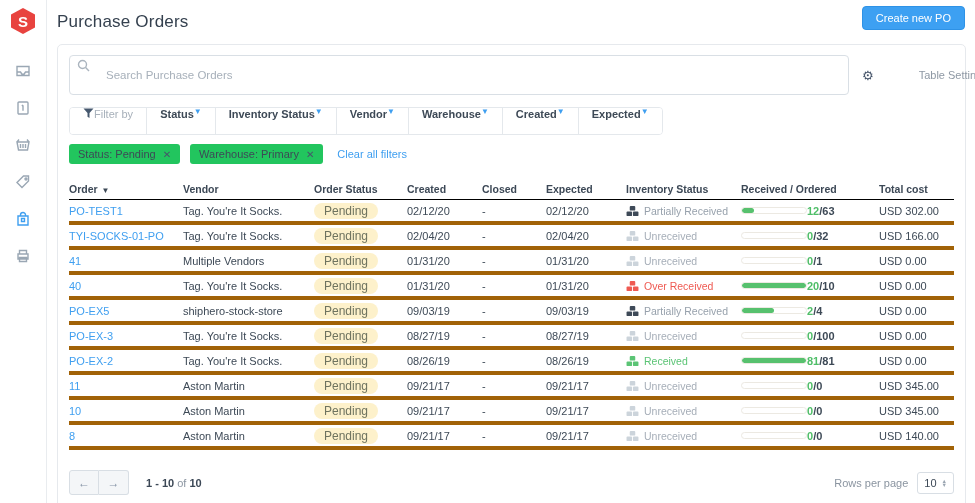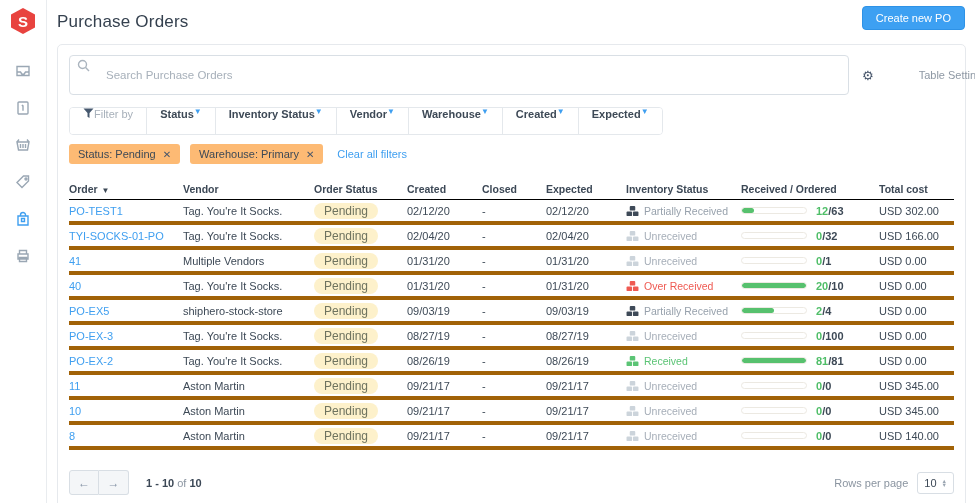--- a/index.html
+++ b/index.html
@@ -41,41 +41,41 @@
   .filter-bar { display:inline-flex; margin-top:12px; border:1px solid #e4e8ec; border-radius:4px; overflow:hidden; }
   .filter-seg { display:flex; height:26px; padding:0 13px;
     border-left:1px solid #e4e8ec; font-size:11px; font-weight:bold; color:#3d4956; cursor:pointer; background:#fff; }
   .filter-seg:first-child { border-left:none; cursor:default; }
   .filter-by-label { color:#a7b0ba; font-weight:normal; }
   .caret { color:#3f9ff0; font-size:8px; line-height:1; }
 
   
   .chips { display:flex; align-items:center; gap:10px; margin-top:9px; }
   .chip { display:flex; align-items:center; gap:7px; height:20px; padding:0 9px;
-    background:#fdba74; border-radius:3px; font-size:11px; color:#3d4956; }
+    background:#22c55e; border-radius:3px; font-size:11px; color:#3d4956; }
   .chip-x { font-size:10px; font-weight:bold; color:#46556a; cursor:pointer; }
   .clear-link { font-size:11px; color:#3f9ff0; cursor:pointer; margin-left:4px; }
 
   
   .tbl { margin-top:14px; }
   .trow { display:grid; grid-template-columns:114px 131px 93px 75px 64px 80px 115px 138px auto;
     align-items:center; }
   .thead { height:22px; border-bottom:1px solid #000000; font-size:10.5px; font-weight:bold; color:#3c4856; }
   .thead .sort-caret { color:#3c4856; font-size:8px; margin-left:4px; }
   .tbody .trow { height:25px; border-bottom:4px solid #a16207; font-size:11px; }
   .cell-order { color:#3f9ff0; cursor:pointer; }
   .badge { display:inline-block; height:16px; line-height:16px; padding:0 10px; border-radius:9px;
     background:#fdf1cb; color:#6e735f; font-size:12px; }
   .inv-cell { display:flex; align-items:flex-end; gap:5px; font-size:10.5px; }
   .inv-icon svg { display:block; }
   .inv-partial .inv-icon svg { fill:#3e4a58; }   .inv-partial .inv-label { color:#97a1ac; }
   .inv-none    .inv-icon svg { fill:#ccd4db; }   .inv-none    .inv-label { color:#a6aeb8; }
   .inv-over    .inv-icon svg { fill:#ef5a52; }   .inv-over    .inv-label { color:#ef5a52; }
   .inv-full    .inv-icon svg { fill:#5bc475; }   .inv-full    .inv-label { color:#5bc475; }
-  .recv-cell { display:flex; align-items:center; gap:9px; }
+  .recv-cell { display:flex; align-items:center; }
   .bar { width:66px; height:7px; border:1px solid #ece9e2; border-radius:4px; background:#fff; overflow:hidden; }
   .bar-fill { height:100%; background:#57c16e; border-radius:4px; }
   .frac-recv { color:#4fbe68; font-weight:bold; }
   .frac-total { color:#3d4956; font-weight:bold; }
 
   
   .pager { display:flex; align-items:center; margin-top:9px; padding:11px 0 13px; }
   .pg-btns { display:inline-flex; }
   .pg-btn { width:30px; height:25px; background:#f4f6f8; border:1px solid #d8dee4;
     color:#8795a7; font-size:12px; display:flex; align-items:center; justify-content:center; cursor:pointer; }

